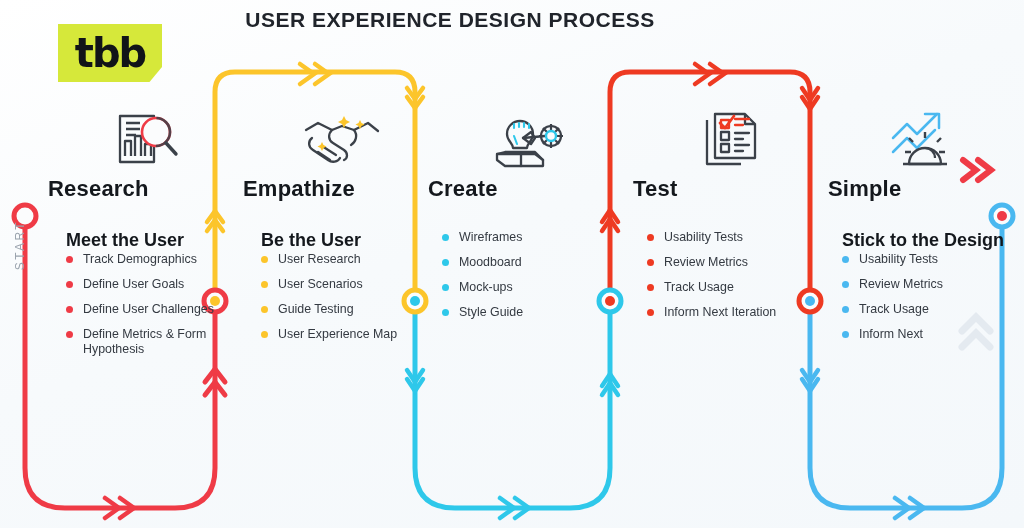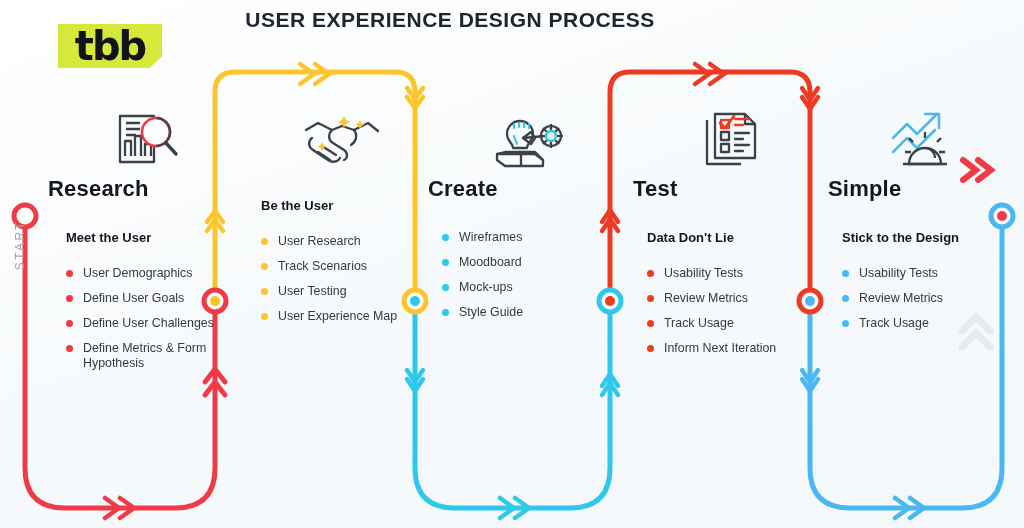--- a/index.html
+++ b/index.html
@@ -6,38 +6,38 @@
   html, body {
     width: 1024px; height: 528px;
     background: #fbfcfd;
     font-family: "Liberation Sans", sans-serif;
     overflow: hidden;
   }
   #root { position: relative; width: 1024px; height: 528px;
           background: linear-gradient(160deg,#ffffff 0%,#f7fafc 45%,#f4f8fb 100%); }
 
   
-  #logo { position:absolute; left:58px; top:24px; width:104px; height:44px; }
+  #logo { position:absolute; left:58px; top:24px; width:104px; height:58px; }
   #logo .plate { position:absolute; inset:0; background:#d6e83a;
       clip-path: polygon(0 0, 100% 0, 100% 74%, 88% 100%, 0 100%, 0 0); }
   #logo .tbb { position:absolute; inset:0; display:flex; align-items:center;
       justify-content:center; font-size:40px; font-weight:bold; color:#111418;
       letter-spacing:-2px; font-family:"DejaVu Sans", sans-serif; }
 
   
   #title { position:absolute; top:8px; left:16px; width:868px; text-align:center;
       font-size:21px; font-weight:bold; color:#20242b; letter-spacing:.5px; }
 
   
   .col { position:absolute; top:108px; width:196px; }
   .col .icon { height:62px; display:flex; align-items:center; justify-content:center; }
   .col .stage { text-align:left; font-size:22px; font-weight:bold; color:#14181d;
       margin-top:6px; letter-spacing:.2px; }
   .col .body { margin-top:28px; padding-left:8px; }
-  .col .subhead { font-size:13px; font-weight:bold; color:#14181d; margin-bottom:21px; }
+  .col .subhead { font-size:18px; font-weight:bold; color:#14181d; margin-bottom:1px; }
   .col ul { list-style:none; }
   .col li { position:relative; padding-left:17px; font-size:12.4px; line-height:15px;
       color:#343a42; margin-bottom:10px; }
   .col li .dot { position:absolute; left:0; top:4px; width:7px; height:7px;
       border-radius:50%; }
 
   #col-research  { left:48px;  }
   #col-empathize { left:243px; }
   #col-create    { left:428px; }
   #col-test      { left:633px; }
@@ -182,21 +182,21 @@
         </g>
         <circle cx="50" cy="24" r="14" fill="#fbfcfd" stroke="#ef3b46" stroke-width="2.6"></circle>
         <circle cx="50" cy="24" r="14" fill="none" stroke="#3b4149" stroke-width="2.6" stroke-dasharray="44 44" stroke-dashoffset="22" opacity=".85"></circle>
         <path d="M60,35 L70,46" stroke="#3b4149" stroke-width="3.4" stroke-linecap="round"></path>
       </svg>
     </div>
     <div class="stage">Research</div>
     <div class="body">
       <div class="subhead">Meet the User</div>
       <ul>
-        <li><span class="dot" style="background:#ef3b46"></span><span>User Demographics</span></li>
+        <li><span class="dot" style="background:#ef3b46"></span><span>Track Demographics</span></li>
         <li><span class="dot" style="background:#ef3b46"></span><span>Define User Goals</span></li>
         <li><span class="dot" style="background:#ef3b46"></span><span>Define User Challenges</span></li>
         <li><span class="dot" style="background:#ef3b46"></span><span>Define Metrics &amp; Form Hypothesis</span></li>
       </ul>
     </div>
   </div>
 
   <div class="col" id="col-empathize">
     <div class="icon">
       <svg width="86" height="62" viewBox="0 0 86 62">
@@ -208,26 +208,27 @@
           <path d="M24,38 L38,47 M20,44 L32,52"></path>
           <path d="M56,22 C60,27 58,34 53,37"></path>
         </g>
         <g fill="#fcc52b">
           <path d="M46,8 l2,4 4,2 -4,2 -2,4 -2,-4 -4,-2 4,-2 z"></path>
           <path d="M62,12 l1.5,3 3,1.5 -3,1.5 -1.5,3 -1.5,-3 -3,-1.5 3,-1.5 z"></path>
           <path d="M24,34 l1.5,3 3,1.5 -3,1.5 -1.5,3 -1.5,-3 -3,-1.5 3,-1.5 z"></path>
         </g>
       </svg>
     </div>
+    <div class="stage">Empathize</div>
     <div class="body">
       <div class="subhead">Be the User</div>
       <ul>
         <li><span class="dot" style="background:#fcc52b"></span><span>User Research</span></li>
-        <li><span class="dot" style="background:#fcc52b"></span><span>Track Scenarios</span></li>
-        <li><span class="dot" style="background:#fcc52b"></span><span>User Testing</span></li>
+        <li><span class="dot" style="background:#fcc52b"></span><span>User Scenarios</span></li>
+        <li><span class="dot" style="background:#fcc52b"></span><span>Guide Testing</span></li>
         <li><span class="dot" style="background:#fcc52b"></span><span>User Experience Map</span></li>
       </ul>
     </div>
   </div>
 
   <div class="col" id="col-create">
     <div class="icon">
       <svg width="86" height="62" viewBox="0 0 86 62">
         <g fill="none" stroke="#3b4149" stroke-width="2.3" stroke-linejoin="round" stroke-linecap="round">
           <path d="M24,26 a13,13 0 1,1 26,0 c0,7 -6,9 -6,14 l-14,0 c0,-5 -6,-7 -6,-14 z"></path>
@@ -274,21 +275,20 @@
           <path d="M29,15 L34,20 L43,8" stroke-width="2.8" stroke-linecap="round"></path>
           <path d="M44,11 L58,11 M44,17 L52,17" stroke-linecap="round"></path>
         </g>
         <g stroke="#3b4149" stroke-width="2.3" stroke-linecap="round">
           <path d="M44,25 L58,25 M44,31 L52,31 M44,37 L58,37 M44,43 L52,43"></path>
         </g>
       </svg>
     </div>
     <div class="stage">Test</div>
     <div class="body">
-      <div class="subhead">Data Don't Lie</div>
       <ul>
         <li><span class="dot" style="background:#ee3a22"></span><span>Usability Tests</span></li>
         <li><span class="dot" style="background:#ee3a22"></span><span>Review Metrics</span></li>
         <li><span class="dot" style="background:#ee3a22"></span><span>Track Usage</span></li>
         <li><span class="dot" style="background:#ee3a22"></span><span>Inform Next Iteration</span></li>
       </ul>
     </div>
   </div>
 
   <div class="col" id="col-develop">
@@ -307,17 +307,18 @@
         <path d="M42,40 a10,10 0 0,1 10,10" fill="none" stroke="#3b4149" stroke-width="2.2"></path>
       </svg>
     </div>
     <div class="stage">Simple</div>
     <div class="body">
       <div class="subhead">Stick to the Design</div>
       <ul>
         <li><span class="dot" style="background:#4ab8f0"></span><span>Usability Tests</span></li>
         <li><span class="dot" style="background:#4ab8f0"></span><span>Review Metrics</span></li>
         <li><span class="dot" style="background:#4ab8f0"></span><span>Track Usage</span></li>
+        <li><span class="dot" style="background:#4ab8f0"></span><span>Inform Next</span></li>
       </ul>
     </div>
   </div>
 
 </div>
 
 </body></html>

